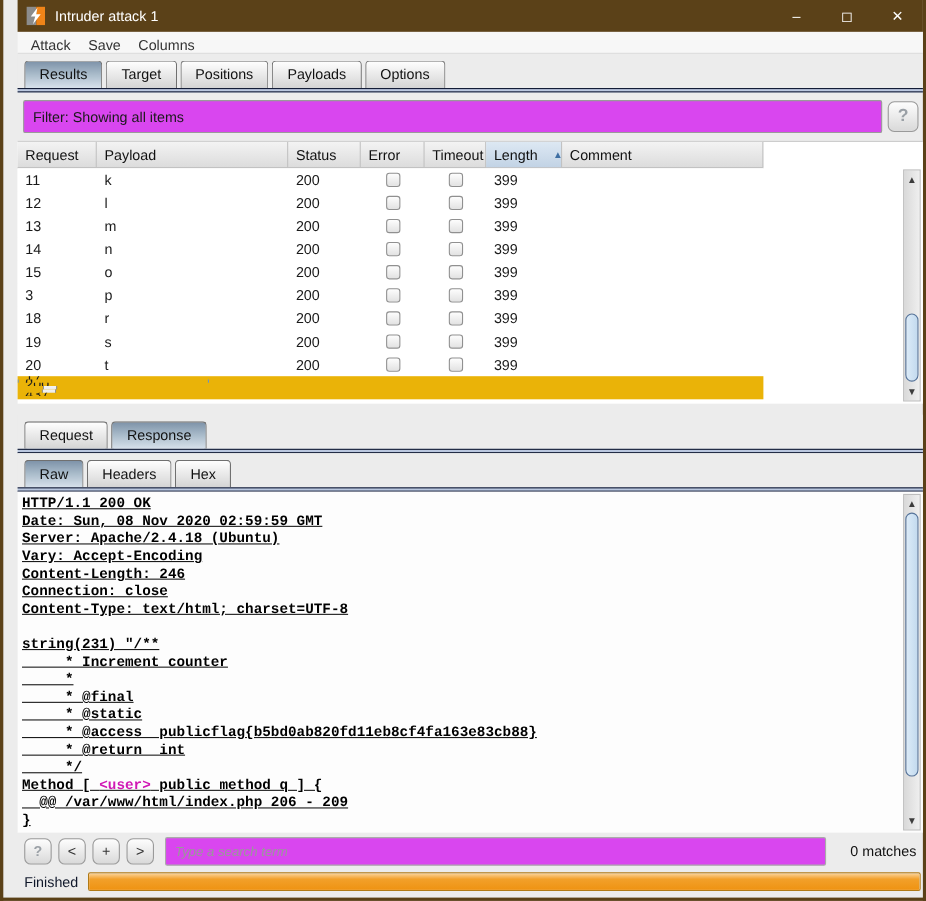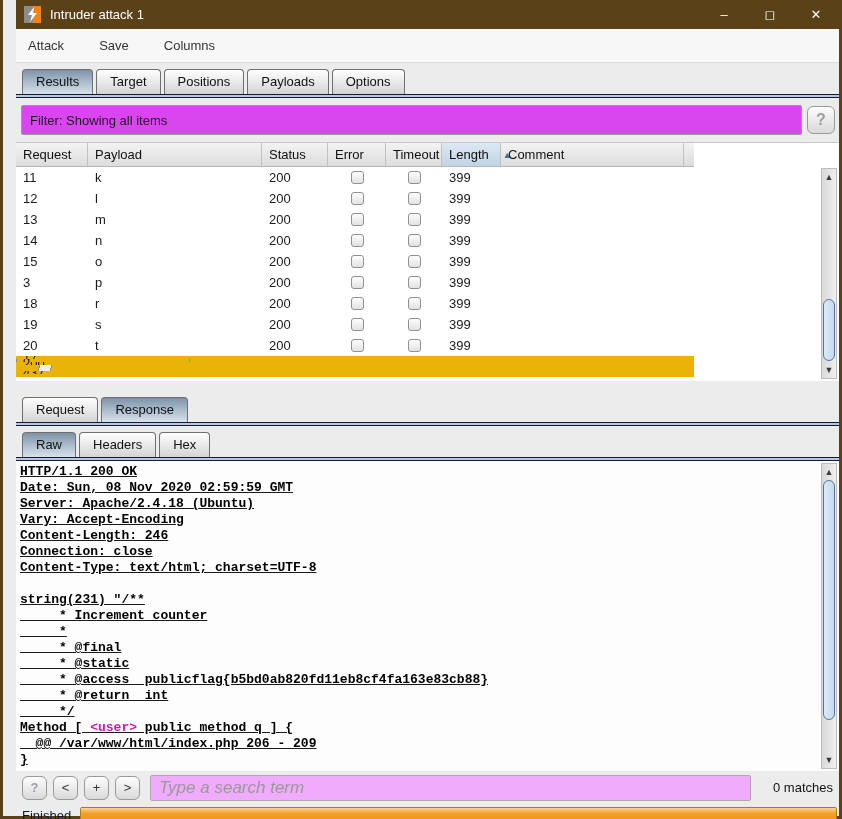--- a/index.html
+++ b/index.html
@@ -9,41 +9,41 @@
   .window { width:842px; height:819px; border:3px solid #5b4118; border-top:none; display:flex; flex-direction:column; background:#ececec;padding-left:13px; }
 
   
   .titlebar { height:29px; background:#5b4118; display:flex; align-items:center; color:#fff; flex:0 0 auto; }
   .app-icon { width:17px; height:17px; margin:0 9px 0 8px; position:relative; flex:0 0 auto; }
   .titlebar .title { font-size:13px; }
   .tb-controls { margin-left:auto; display:flex; height:100%; }
   .tb-btn { width:46px; display:flex; align-items:center; justify-content:center; font-size:13px; cursor:default; }
 
   
-  .menubar { height:34px; background:#f7f7f7; display:flex; align-items:center; padding-left:4px; border-bottom:1px solid #dcdcdc; flex:0 0 auto;gap:19px; }
+  .menubar { height:20px; background:#f7f7f7; display:flex; align-items:flex-end; padding-left:4px; border-bottom:1px solid #dcdcdc; flex:0 0 auto; }
   .menu-item { padding:0 8px; color:#333; }
 
   
   .tabstrip { display:flex; align-items:flex-end; padding:6px 0 0 6px; background:#ececec; flex:0 0 auto; }
   .tab { border:1px solid #707070; border-bottom:none; border-radius:4px 4px 0 0; padding:4px 13px 5px 13px; margin-right:3px; background:linear-gradient(180deg,#fefefe 0%,#e7e7e7 55%,#d4d4d4 100%); color:#111; }
   .tab.sel { background:linear-gradient(180deg,#7e93a9 0%,#a9bbca 48%,#d7e1eb 100%); }
   .band { height:4px; background:#bac7df; border-top:1px solid #131c36; border-bottom:1px solid #131c36; flex:0 0 auto; }
 
   
   .filter-row { display:flex; align-items:center; padding:7px 4px 7px 5px; height:44px; flex:0 0 auto; }
   .filter-box { flex:1 1 auto; height:30px; border:1px solid #9a9a9a; border-radius:2px; background:#d946ef; display:flex; align-items:center; padding-left:8px; }
   .help-btn { width:28px; height:28px; margin-left:5px; border:1px solid #9a9a9a; border-radius:6px; background:linear-gradient(180deg,#fdfdfd,#d9d9d9); color:#9aa0a6; font-size:16px; font-weight:bold; display:flex; align-items:center; justify-content:center; flex:0 0 auto; }
 
   
   .table-wrap { height:239px; position:relative; background:#fff; border-top:1px solid #c8c8c8; flex:0 0 auto; }
   .thead { display:flex; width:678px; height:24px; background:linear-gradient(180deg,#f3f3f3,#dcdcdc); border-bottom:1px solid #b5b5b5; }
   .hcell { border-right:1px solid #c2c2c2; padding:4px 0 0 7px; color:#111; }
   .hcell.sorted { background:linear-gradient(180deg,#dde8f3,#c2d3e5); display:flex; align-items:center; padding-top:0; }
   .sortarrow { font-size:9px; color:#3f6fa3; margin-left:14px; }
-  .c-request{width:72px;} .c-payload{width:174px;} .c-status{width:66px;} .c-error{width:58px;} .c-timeout{width:56px;} .c-length{width:59px;} .c-comment{width:183px;}
+  .c-request{width:72px;} .c-payload{width:174px;} .c-status{width:66px;} .c-error{width:58px;} .c-timeout{width:56px;} .c-length{width:69px;} .c-comment{width:183px;}
   .tbody { position:relative; }
   .trow { display:flex; width:678px; height:21px; background:#fff; }
   .trow.sel { background:#eab308;flex-direction:column; }
   .cell { padding-left:7px; height:21px; display:flex; align-items:center; overflow:hidden; }
   .cbcell { justify-content:center; padding-left:0; }
   .cb { width:13px; height:13px; border:1px solid #909090; border-radius:3px; background:linear-gradient(180deg,#fdfdfd,#e2e2e2); }
   .cell.nopad { padding-left:0; }
   .payload-focus { width:100%; height:21px; border:1px solid #7094c0; border-radius:2px; display:flex; align-items:center; padding-left:6px; }
 
   
@@ -56,21 +56,21 @@
 
   
   .resp-wrap { height:310px; position:relative; background:#fdfdfd; flex:0 0 auto; overflow:hidden;text-decoration:underline; }
   .resp-text { padding:3px 2px 0 4px; font-family:"Liberation Mono", monospace; font-size:13px; font-weight:bold; line-height:16px; white-space:pre; color:#000; }
   .rline { min-height:16px; }
 
   
   .search-bar { height:33px; display:flex; align-items:center; padding:0 6px 0 6px; flex:0 0 auto; }
   .sq-btn { width:25px; height:24px; margin-right:6px; border:1px solid #9a9a9a; border-radius:6px; background:linear-gradient(180deg,#fdfdfd,#d9d9d9); display:flex; align-items:center; justify-content:center; font-size:13px; color:#333; flex:0 0 auto; }
   .sq-btn.dim { color:#9aa0a6; font-weight:bold; }
-  .search-input { flex:1 1 auto; height:26px; border:1px solid #aaa; border-radius:2px; padding:0 8px; font-size:17px; font-family:"Liberation Sans", sans-serif; margin-left:4px; background:#f0abfc; color:#222; }
+  .search-input { flex:1 1 auto; height:26px; border:1px solid #aaa; border-radius:2px; padding:0 8px; font-size:12px; font-family:"Liberation Sans", sans-serif; margin-left:4px; background:#d946ef; color:#222; }
   .search-input::placeholder { font-style:italic; color:#999; }
   .matches { width:82px; text-align:right; color:#111; flex:0 0 auto; }
 
   
   .status-bar { height:24px; display:flex; align-items:center; padding:0 2px 2px 6px; flex:0 0 auto; }
   .status-label { width:58px; color:#0f172a; }
   .progress-track { flex:1 1 auto; height:17px; border:1px solid #b07a16; background:#e8e8e8; border-radius:2px; overflow:hidden; }
   .progress-fill { height:100%; background:linear-gradient(180deg,#fcd398 0%,#f2a02a 35%,#ef9312 100%); }
 </style>
 </head>

